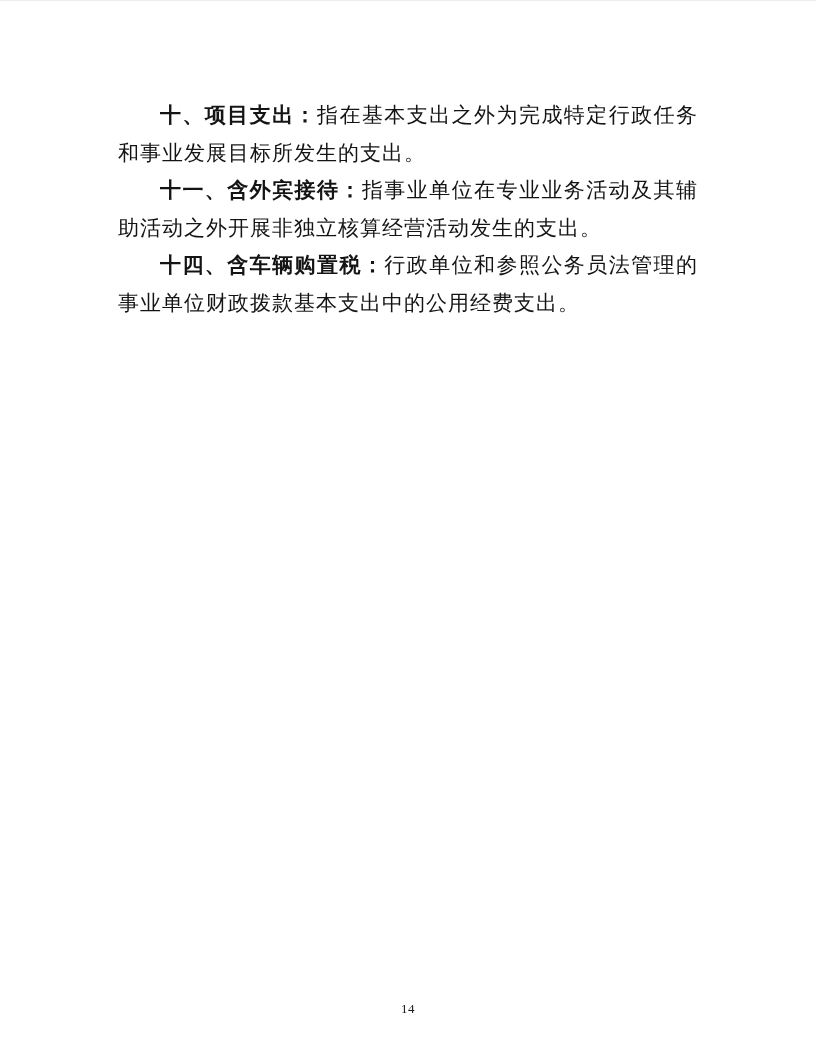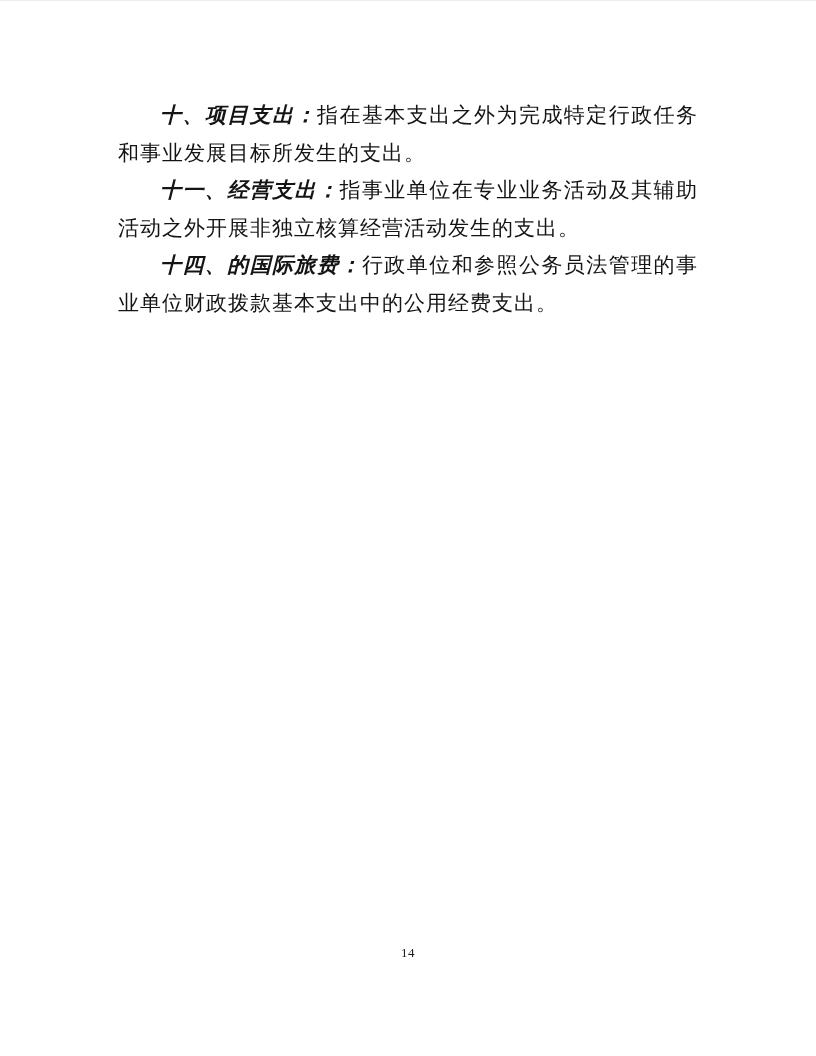--- a/index.html
+++ b/index.html
@@ -28,44 +28,43 @@
     letter-spacing: 1px;
     text-align: justify;
     text-justify: inter-ideograph;
   }
   .para {
     margin: 0;
     text-indent: 2em;
   }
   .para .heading {
     font-weight: 700;
-    font-style: italic;
   }
   .page-number {
     position: absolute;
     left: 0;
     right: 0;
-    top: 944px;
+    top: 1000px;
     text-align: center;
     font-size: 13px;
     letter-spacing: 0.5px;
     color: #1a1a1a;
     font-family: "Liberation Serif", "DejaVu Serif", serif;
   }
 </style>
 </head>
 <body>
 
 <div class="page">
   <div class="content">
 
     <p class="para"><span class="heading">十、项目支出：</span><span>指在基本支出之外为完成特定行政任务和事业发展目标所发生的支出。</span></p>
 
-    <p class="para"><span class="heading">十一、经营支出：</span><span>指事业单位在专业业务活动及其辅助活动之外开展非独立核算经营活动发生的支出。</span></p>
+    <p class="para"><span class="heading">十一、含外宾接待：</span><span>指事业单位在专业业务活动及其辅助活动之外开展非独立核算经营活动发生的支出。</span></p>
 
 
 
-    <p class="para"><span class="heading">十四、的国际旅费：</span><span>行政单位和参照公务员法管理的事业单位财政拨款基本支出中的公用经费支出。</span></p>
+    <p class="para"><span class="heading">十四、含车辆购置税：</span><span>行政单位和参照公务员法管理的事业单位财政拨款基本支出中的公用经费支出。</span></p>
 
   </div>
 
   <div class="page-number">14</div>
 </div>
 
 </body></html>

